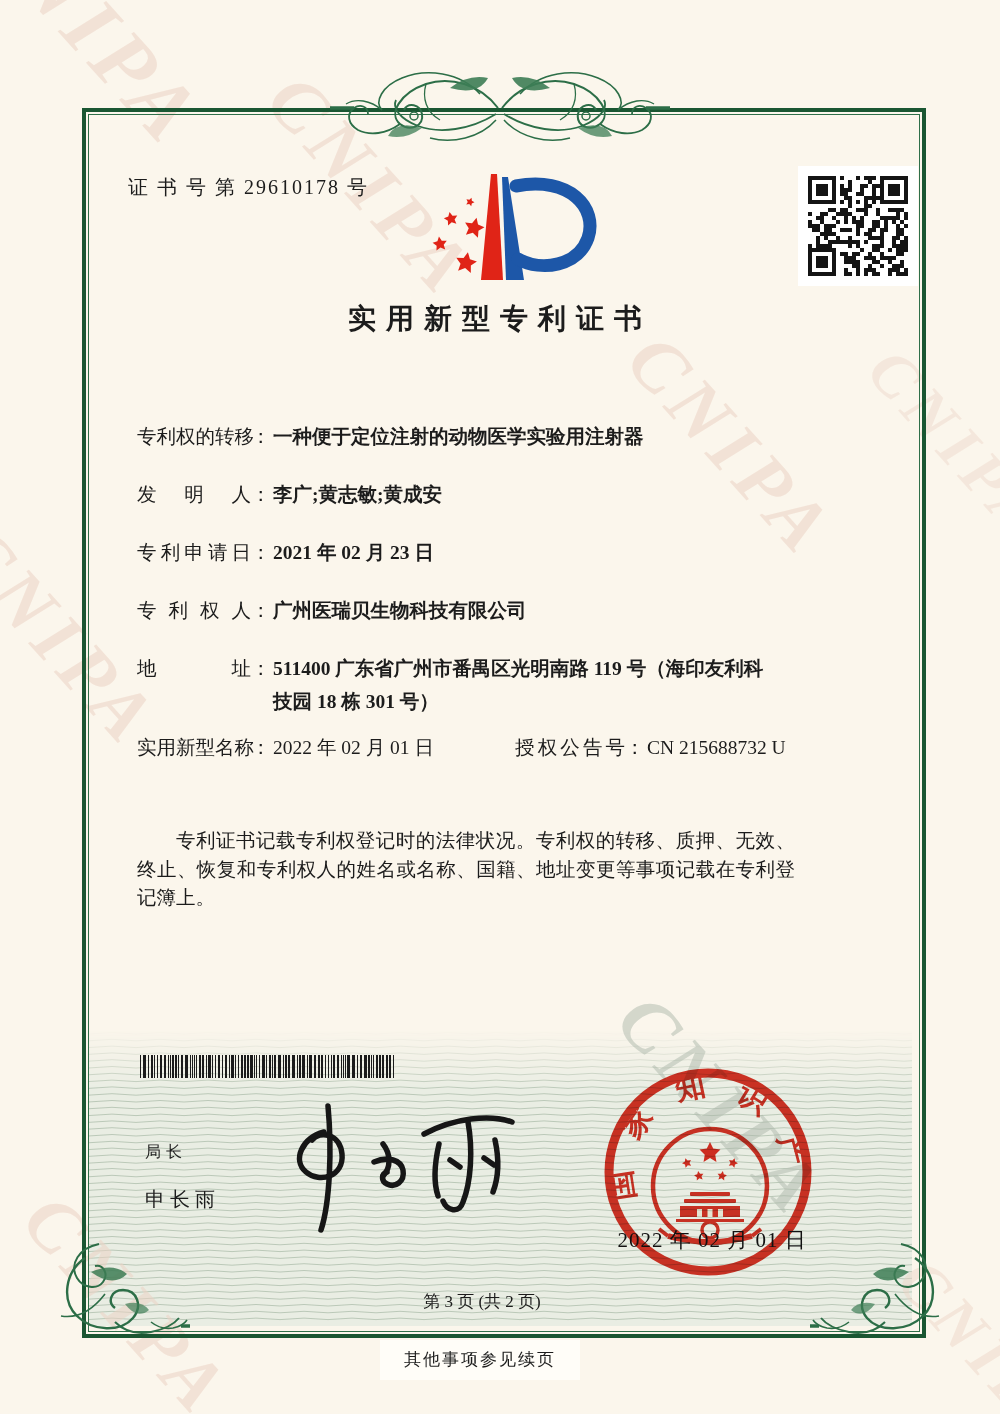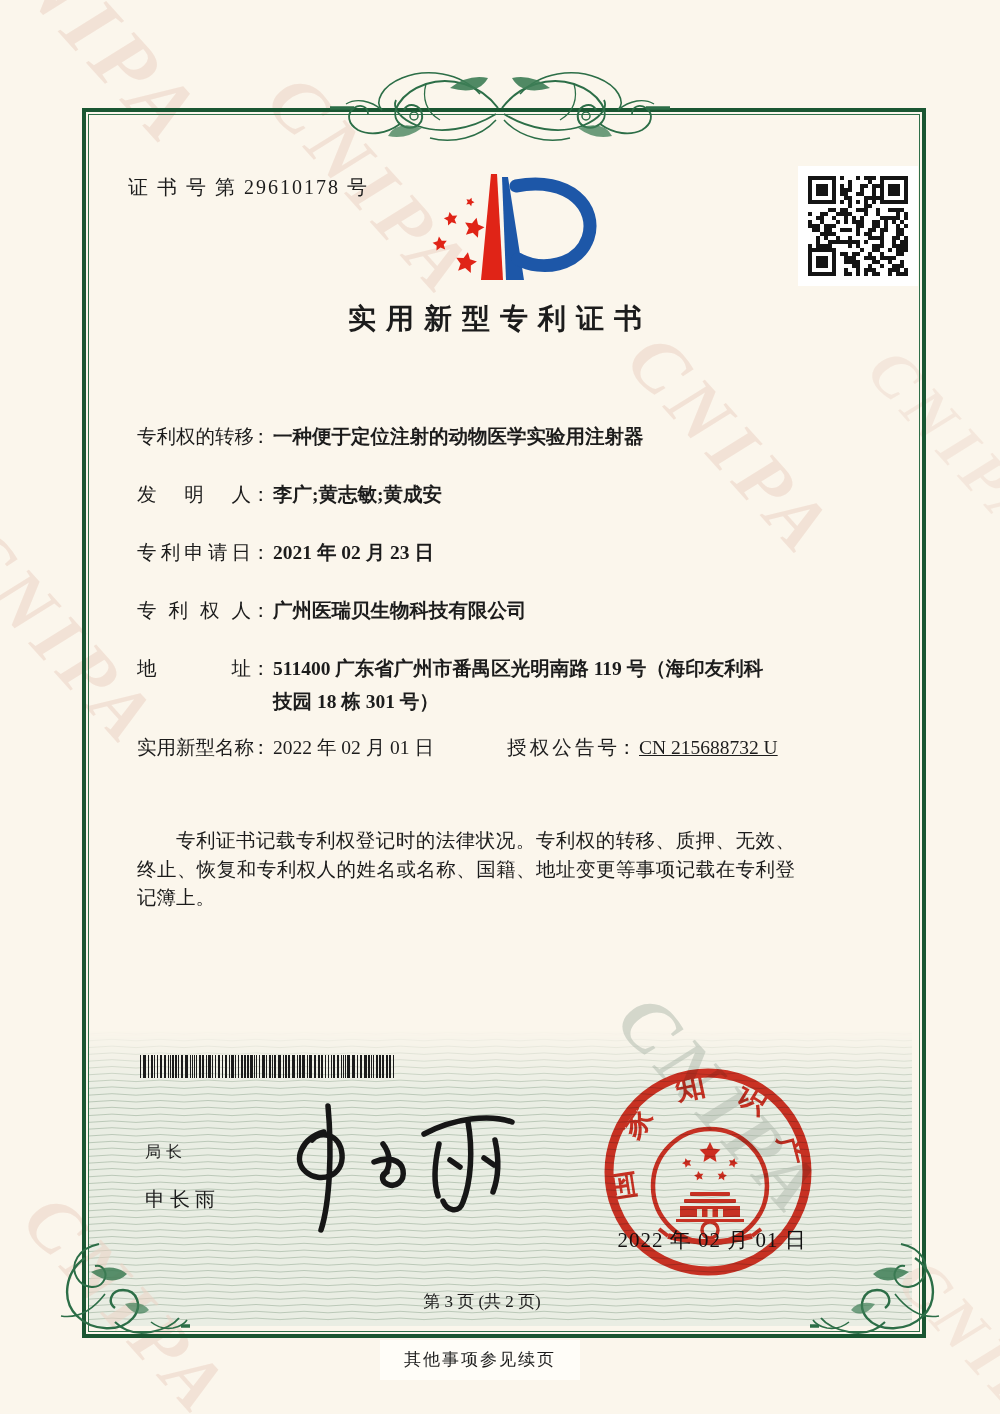--- a/index.html
+++ b/index.html
@@ -48,21 +48,21 @@
   .title{position:absolute;left:0;right:0;top:300px;text-align:center;
          font-size:28px;font-weight:bold;letter-spacing:10px;z-index:5;}
 
   
   .fields{position:absolute;left:137px;top:420px;width:670px;font-size:19.5px;z-index:5;}
   .row{margin-bottom:25px;line-height:33px;white-space:nowrap;position:relative;}
   .row-address{margin-bottom:13px;}
   .flabel{display:inline-block;width:114px;text-align:justify;text-align-last:justify;vertical-align:top;}
   .fcolon{display:inline-block;width:22px;vertical-align:top;}
   .fvalue{display:inline-block;vertical-align:top;white-space:normal;width:520px;font-weight:bold;}
-  .grant-pair2{position:absolute;left:370px;top:0;white-space:nowrap;text-decoration:underline;}
+  .grant-pair2{position:absolute;left:378px;top:0;white-space:nowrap;}
   .grant-pair2 .flabel{width:110px;}
 
   
   .paras{position:absolute;left:137px;top:827px;width:658px;font-size:19.5px;
          line-height:28.6px;text-align:justify;z-index:5;}
   .para{text-indent:2em;}
 
   
   .barcode{position:absolute;left:140px;top:1055px;width:262px;height:23px;z-index:5;}
   .barcode div{position:absolute;top:0;height:23px;background:#1b1b1b;}

